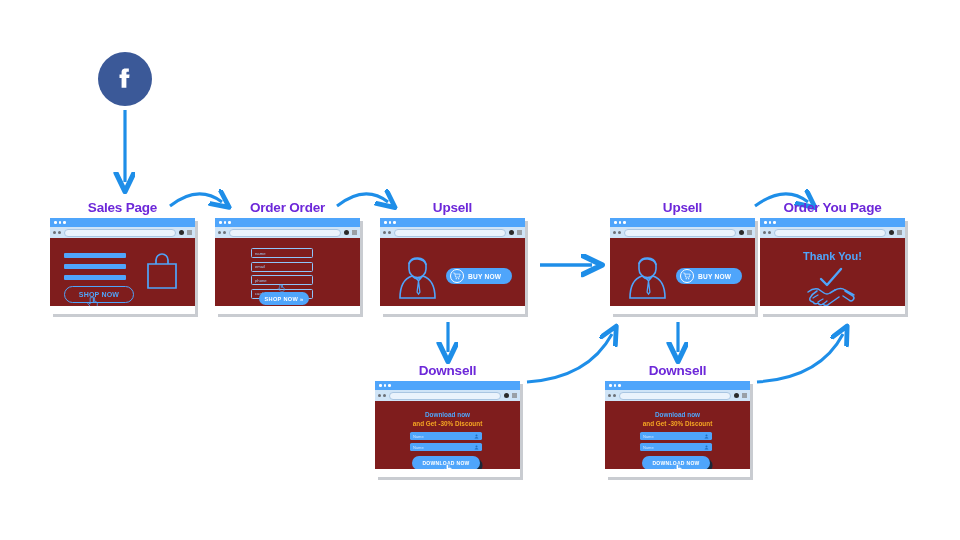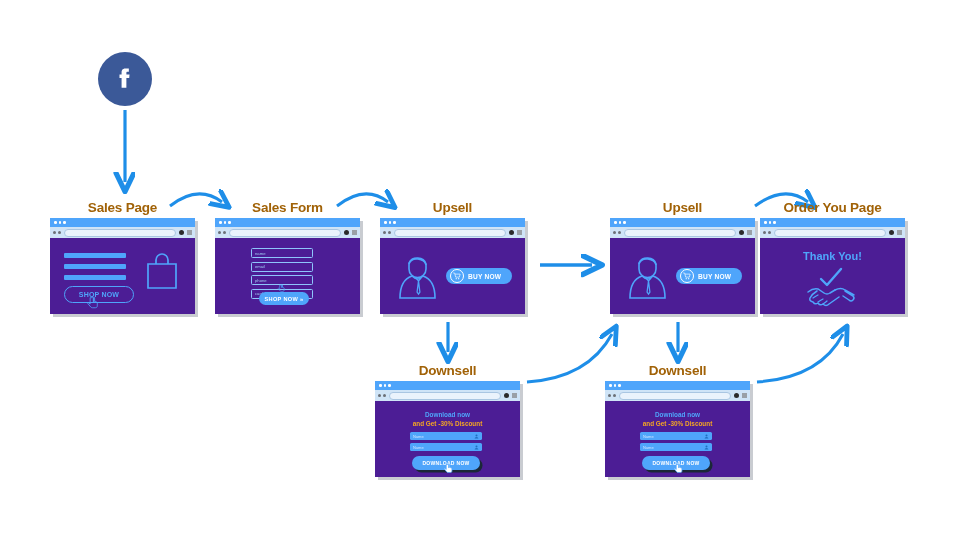--- a/index.html
+++ b/index.html
@@ -8,21 +8,21 @@
     font-family:"Liberation Sans", sans-serif;
     overflow:hidden;position:relative;
   }
   .stage{position:absolute;left:0;top:0;width:960px;height:540px;}
 
   
   .node{position:absolute;}
   .node-label{
     position:absolute;left:50%;transform:translateX(-50%);
     top:0;white-space:nowrap;
-    color:#a16207;font-weight:bold;font-size:13.5px;
+    color:#6d28d9;font-weight:bold;font-size:13.5px;
     letter-spacing:-0.2px;
   }
 
   .browser{
     position:absolute;left:0;top:18px;
     width:145px;height:96px;
     background:#ffffff;
     box-shadow:3px 3px 0 0 #c9ccd1;
   }
   .browser .titlebar{
@@ -39,21 +39,21 @@
     padding:0 3px;gap:3px;position:relative;
   }
   .nav-arrows{display:flex;gap:2px;align-items:center;}
   .nav-arrows i{display:block;width:3px;height:3px;background:#6b7077;border-radius:50%;}
   .addressbar{
     flex:1;height:6px;background:#eaf3fc;border:0.8px solid #a9c6e2;border-radius:4px;
   }
   .tool-gear{width:5px;height:5px;border-radius:50%;background:#2b2b2b;flex:none;}
   .tool-menu{width:5px;height:5px;background:#9aa0a6;flex:none;}
   .browser .viewport{
-    height:76px;background:#4c1d95;position:relative;overflow:hidden;
+    height:68px;background:#7f1d1d;position:relative;overflow:hidden;
   }
 
   
   .bars{position:absolute;left:14px;top:15px;}
   .bars span{display:block;width:62px;height:5px;background:#4fa5fb;margin-bottom:6px;border-radius:1px;}
   .shopnow{
     position:absolute;left:14px;top:48px;
     width:68px;height:15px;border:1.3px solid #4fa5fb;border-radius:9px;
     color:#4fa5fb;font-size:7px;font-weight:bold;letter-spacing:0.2px;
     display:flex;align-items:center;justify-content:center;
@@ -210,21 +210,21 @@
         <svg class="bagicon" width="34" height="38" viewBox="0 0 34 38">
           <path d="M3 12 h28 v24 h-28 z" fill="none" stroke="#4fa5fb" stroke-width="1.7"></path>
           <path d="M11 12 v-4 a6 6 0 0 1 12 0 v4" fill="none" stroke="#4fa5fb" stroke-width="1.7"></path>
         </svg>
 
       </div>
     </div>
   </div>
 
   <div class="node" style="left:215px;top:200px;width:145px;">
-    <div class="node-label">Sales Form</div>
+    <div class="node-label">Order Order</div>
     <div class="browser">
       <div class="titlebar">
         <span class="dots">
             <i></i>
             <i></i>
             <i></i>
           </span>
       </div>
       <div class="toolbar">
         <span class="nav-arrows">

